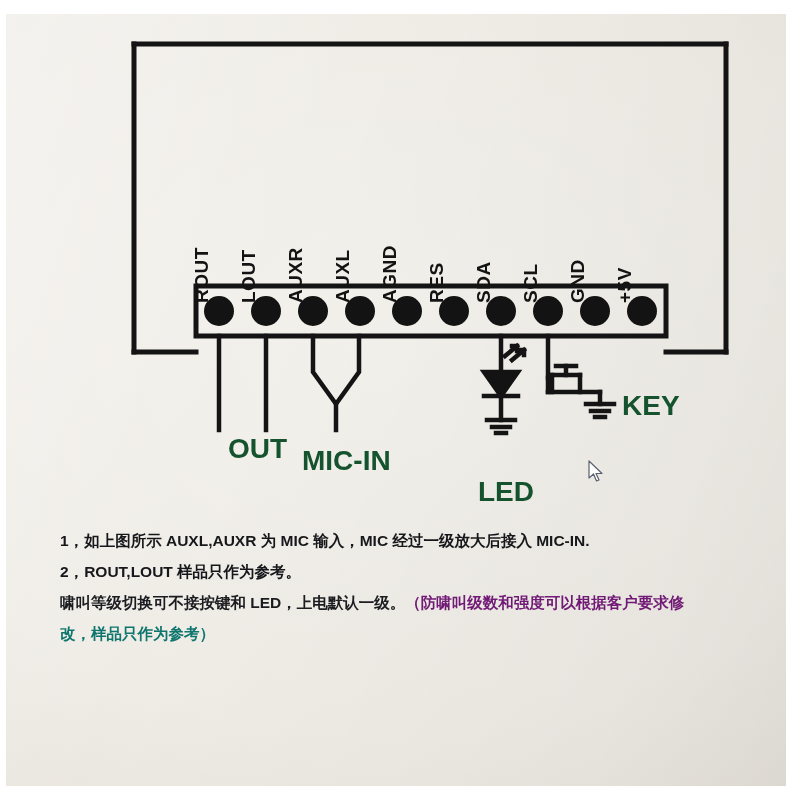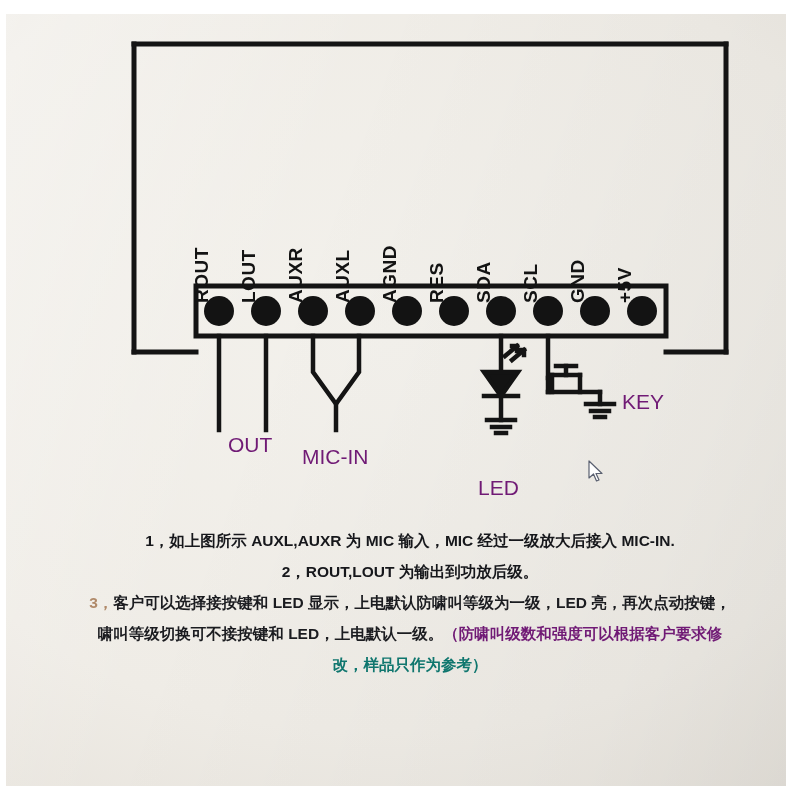--- a/index.html
+++ b/index.html
@@ -65,38 +65,38 @@
     font-family: "Liberation Sans", sans-serif;
     font-weight: bold;
     font-size: 19px;
     color: #131313;
     white-space: nowrap;
     letter-spacing: 0.5px;
   }
   .caption {
     position: absolute;
     font-family: "Liberation Sans", sans-serif;
-    font-weight: normal;
-    font-size: 21px;
-    color: #701a75;
+    font-weight: bold;
+    font-size: 28px;
+    color: #14532d;
     white-space: nowrap;
   }
 
   
   #notes {
     position: absolute;
     left: 60px;
     top: 528px;
     width: 700px;
     font-size: 15.5px;
     line-height: 1.62;
     color: #16171b;
     font-family: "Liberation Sans", sans-serif;
   }
-  #notes p { margin: 0 0 6px 0; font-weight: bold; text-align: center; }
+  #notes p { margin: 0 0 6px 0; font-weight: bold; }
   #notes p.n3 { color: #1b1c20; }
   #notes .idx3 { color: #b08a6a; }
   #notes .faded { color: #0f766e; font-weight: bold; }
   #notes .redish { color: #701a75; font-weight: bold; }
 
   
   #cursor {
     position: absolute;
     left: 588px;
     top: 460px;
@@ -196,24 +196,21 @@
     <div class="caption" style="left:302px; top:445px;">MIC-IN</div>
     <div class="caption" style="left:478px; top:476px;">LED</div>
     <div class="caption" style="left:622px; top:390px;">KEY</div>
   </div>
 
   <div id="notes">
     <p>
       <span>1，</span><span>如上图所示 AUXL,AUXR 为 MIC 输入，MIC 经过一级放大后接入 MIC-IN.</span>
     </p>
     <p>
-      <span>2，</span><span>ROUT,LOUT 为输出到功放后级。</span>
-    </p>
-    <p class="n3">
-      <span class="idx3">3，</span><span>客户可以选择接按键和 LED 显示，上电默认防啸叫等级为一级，LED 亮，再次点动按键，</span>
+      <span>2，</span><span>ROUT,LOUT 样品只作为参考。</span>
     </p>
     <p class="n3">
       <span>啸叫等级切换可不接按键和 LED，上电默认一级。</span><span class="redish">（防啸叫级数和强度可以根据客户要求修</span>
     </p>
     <p>
       <span class="faded">改，样品只作为参考）</span>
     </p>
   </div>
 
   <div id="cursor">

